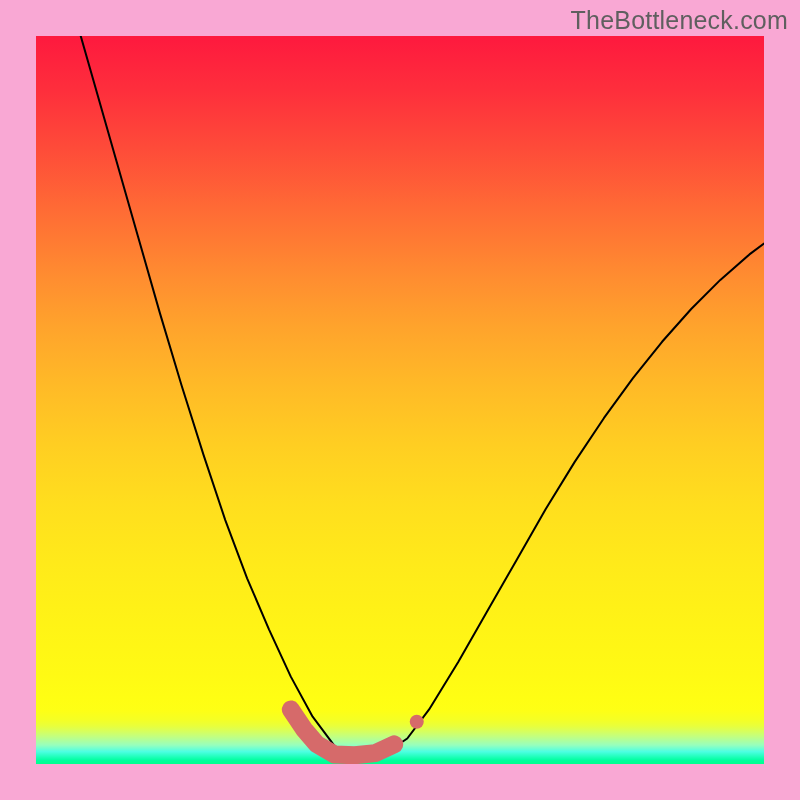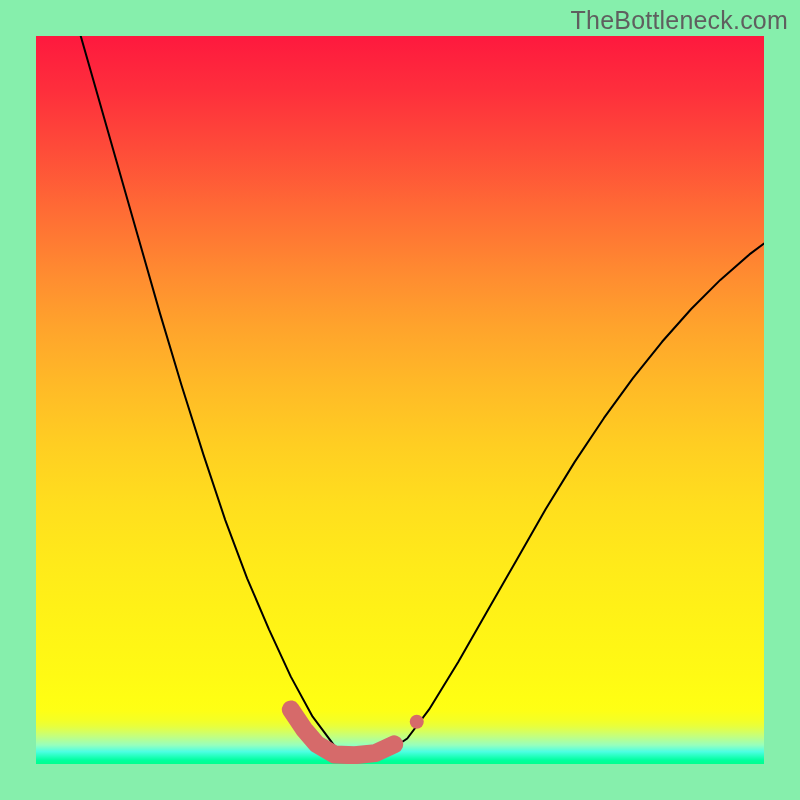--- a/index.html
+++ b/index.html
@@ -1,21 +1,21 @@
 <!DOCTYPE html>
 <html><head>
 <meta charset="utf-8">
 <style>
   * { margin: 0; padding: 0; box-sizing: border-box; }
   html, body { width: 800px; height: 800px; background: #000; overflow: hidden; }
   .frame {
     position: absolute;
     top: 0; left: 0;
     width: 800px; height: 800px;
-    background: #86efac;
+    background: #f9a8d4;
   }
   .watermark {
     position: absolute;
     top: 6px;
     right: 12px;
     color: #5f5f5f;
     font-family: Arial, Helvetica, sans-serif;
     font-size: 25px;
     letter-spacing: 0.2px;
     z-index: 10;

